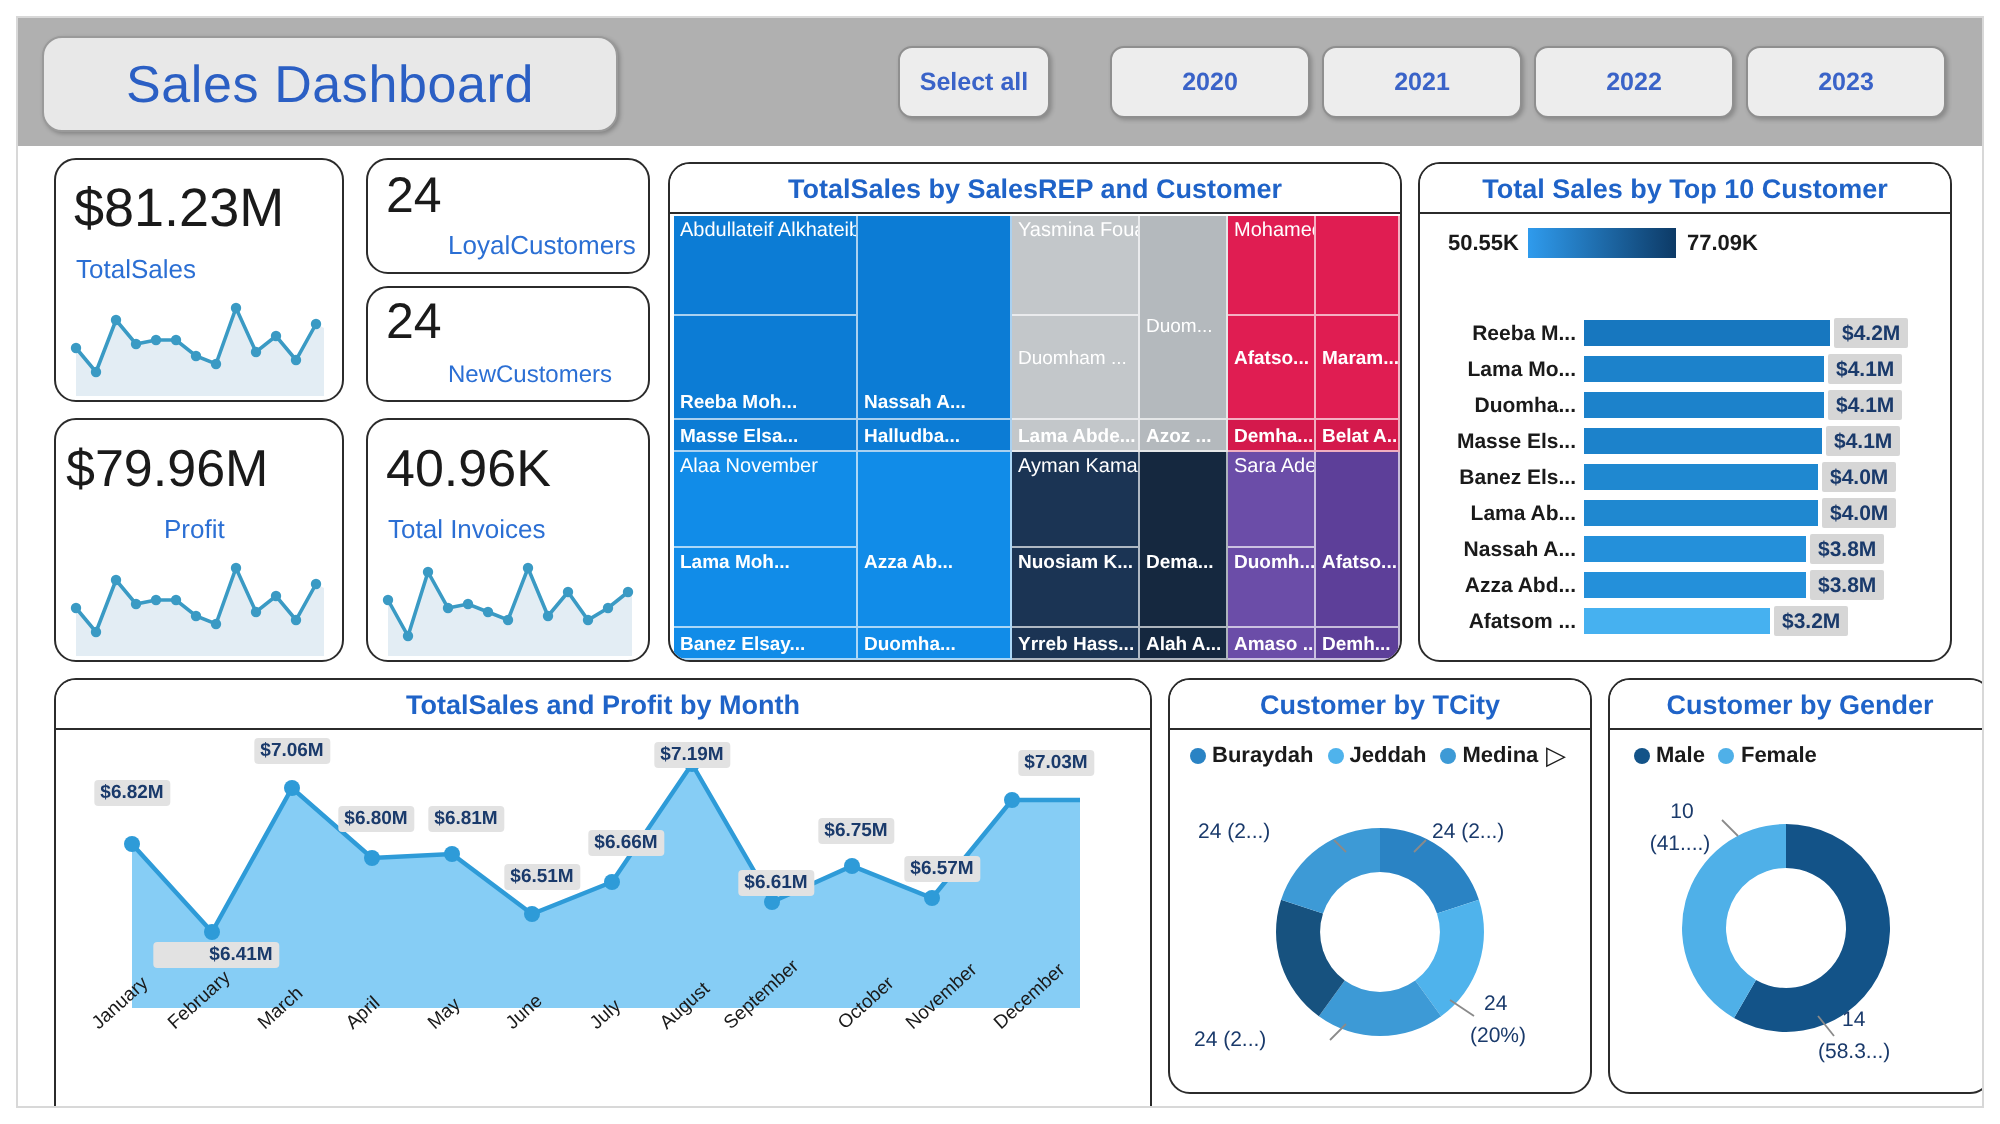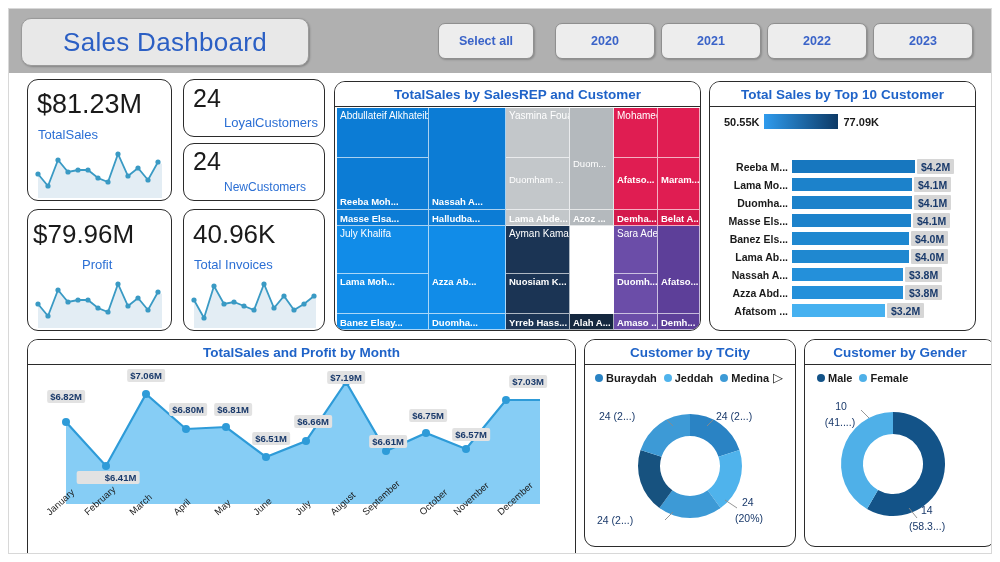--- a/index.html
+++ b/index.html
@@ -204,21 +204,21 @@
 
 <div id="page">
 <div id="canvas">
 
   <div class="header-strip"></div>
 
   <div class="title-pill">
     <span>Sales Dashboard</span>
   </div>
 
-  <div class="slicer" style="left:429px; width:96px;">
+  <div class="slicer" style="left:440px; width:76px;">
     <span>Select all</span>
   </div>
   <div class="slicer" style="left:546px; width:100px;">
     <span>2020</span>
   </div>
   <div class="slicer" style="left:652px; width:100px;">
     <span>2021</span>
   </div>
   <div class="slicer" style="left:758px; width:100px;">
     <span>2022</span>
@@ -323,21 +323,21 @@
       <div class="tm-cell" style="left:92px; top:0; width:77px; height:102px; background:#0c7cd5;">
         <div class="tm-label child">Nassah A...</div>
       </div>
       <div class="tm-cell" style="left:0; top:102px; width:92px; height:16px; background:#0c7cd5;">
         <div class="tm-label child" style="bottom:1px;">Masse Elsa...</div>
       </div>
       <div class="tm-cell" style="left:92px; top:102px; width:77px; height:16px; background:#0c7cd5;">
         <div class="tm-label child" style="bottom:1px;">Halludba...</div>
       </div>
       <div class="tm-cell" style="left:0; top:118px; width:92px; height:48px; background:#118ce8;">
-        <div class="tm-label parent">July Khalifa</div>
+        <div class="tm-label parent">Alaa November</div>
       </div>
       <div class="tm-cell" style="left:0; top:166px; width:92px; height:40px; background:#118ce8;">
         <div class="tm-label child" style="bottom:auto; top:2px;">Lama Moh...</div>
       </div>
       <div class="tm-cell" style="left:92px; top:118px; width:77px; height:88px; background:#118ce8;">
         <div class="tm-label child" style="bottom:auto; top:50px;">Azza Ab...</div>
       </div>
       <div class="tm-cell" style="left:0; top:206px; width:92px; height:16px; background:#118ce8;">
         <div class="tm-label child" style="bottom:1px;">Banez Elsay...</div>
       </div>
@@ -376,20 +376,23 @@
       </div>
       <div class="tm-cell" style="left:321px; top:102px; width:42px; height:16px; background:#d4194c;">
         <div class="tm-label child" style="bottom:1px;">Belat A...</div>
       </div>
 
       <div class="tm-cell" style="left:169px; top:118px; width:64px; height:48px; background:#1b3454;">
         <div class="tm-label parent">Ayman Kamal</div>
       </div>
       <div class="tm-cell" style="left:169px; top:166px; width:64px; height:40px; background:#1b3454;">
         <div class="tm-label child" style="bottom:auto; top:2px;">Nuosiam K...</div>
+      </div>
+      <div class="tm-cell" style="left:233px; top:118px; width:44px; height:88px; background:#15283f;">
+        <div class="tm-label child" style="bottom:auto; top:50px;">Dema...</div>
       </div>
       <div class="tm-cell" style="left:169px; top:206px; width:64px; height:16px; background:#1b3454;">
         <div class="tm-label child" style="bottom:1px;">Yrreb Hass...</div>
       </div>
       <div class="tm-cell" style="left:233px; top:206px; width:44px; height:16px; background:#15283f;">
         <div class="tm-label child" style="bottom:1px;">Alah A...</div>
       </div>
 
       <div class="tm-cell" style="left:277px; top:118px; width:44px; height:48px; background:#6b4da8;">
         <div class="tm-label parent">Sara Adel</div>

